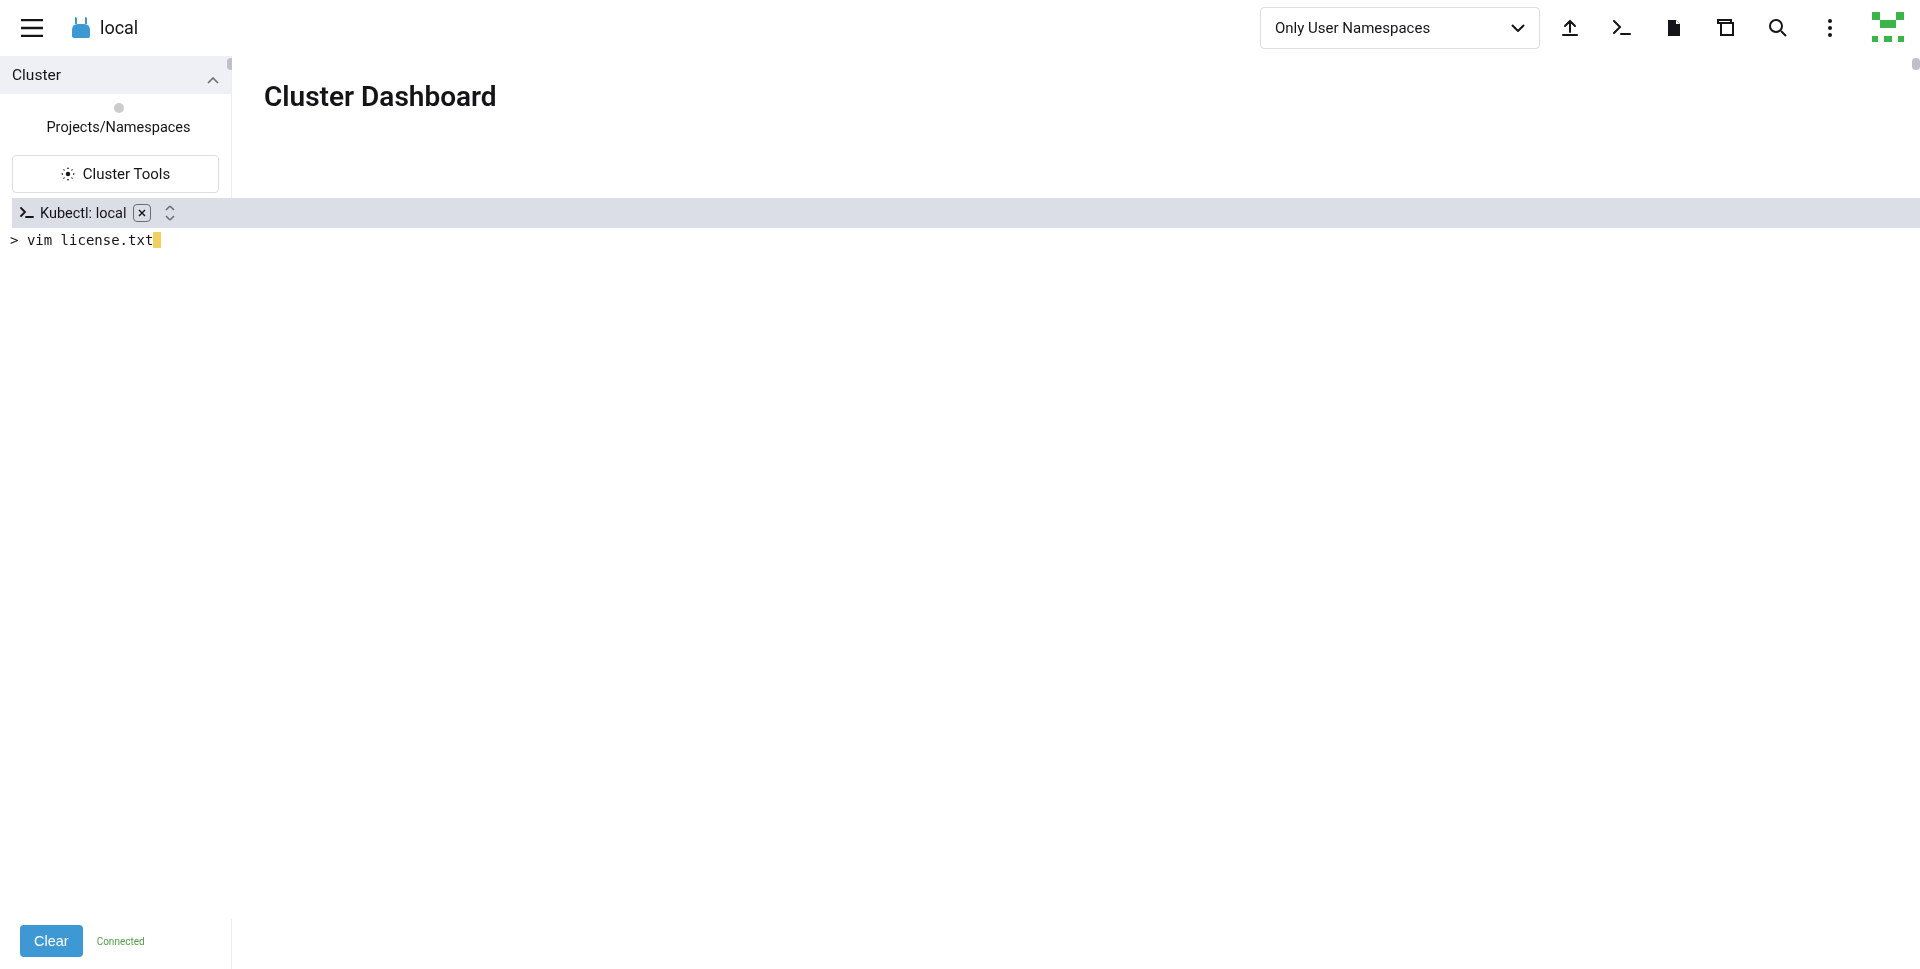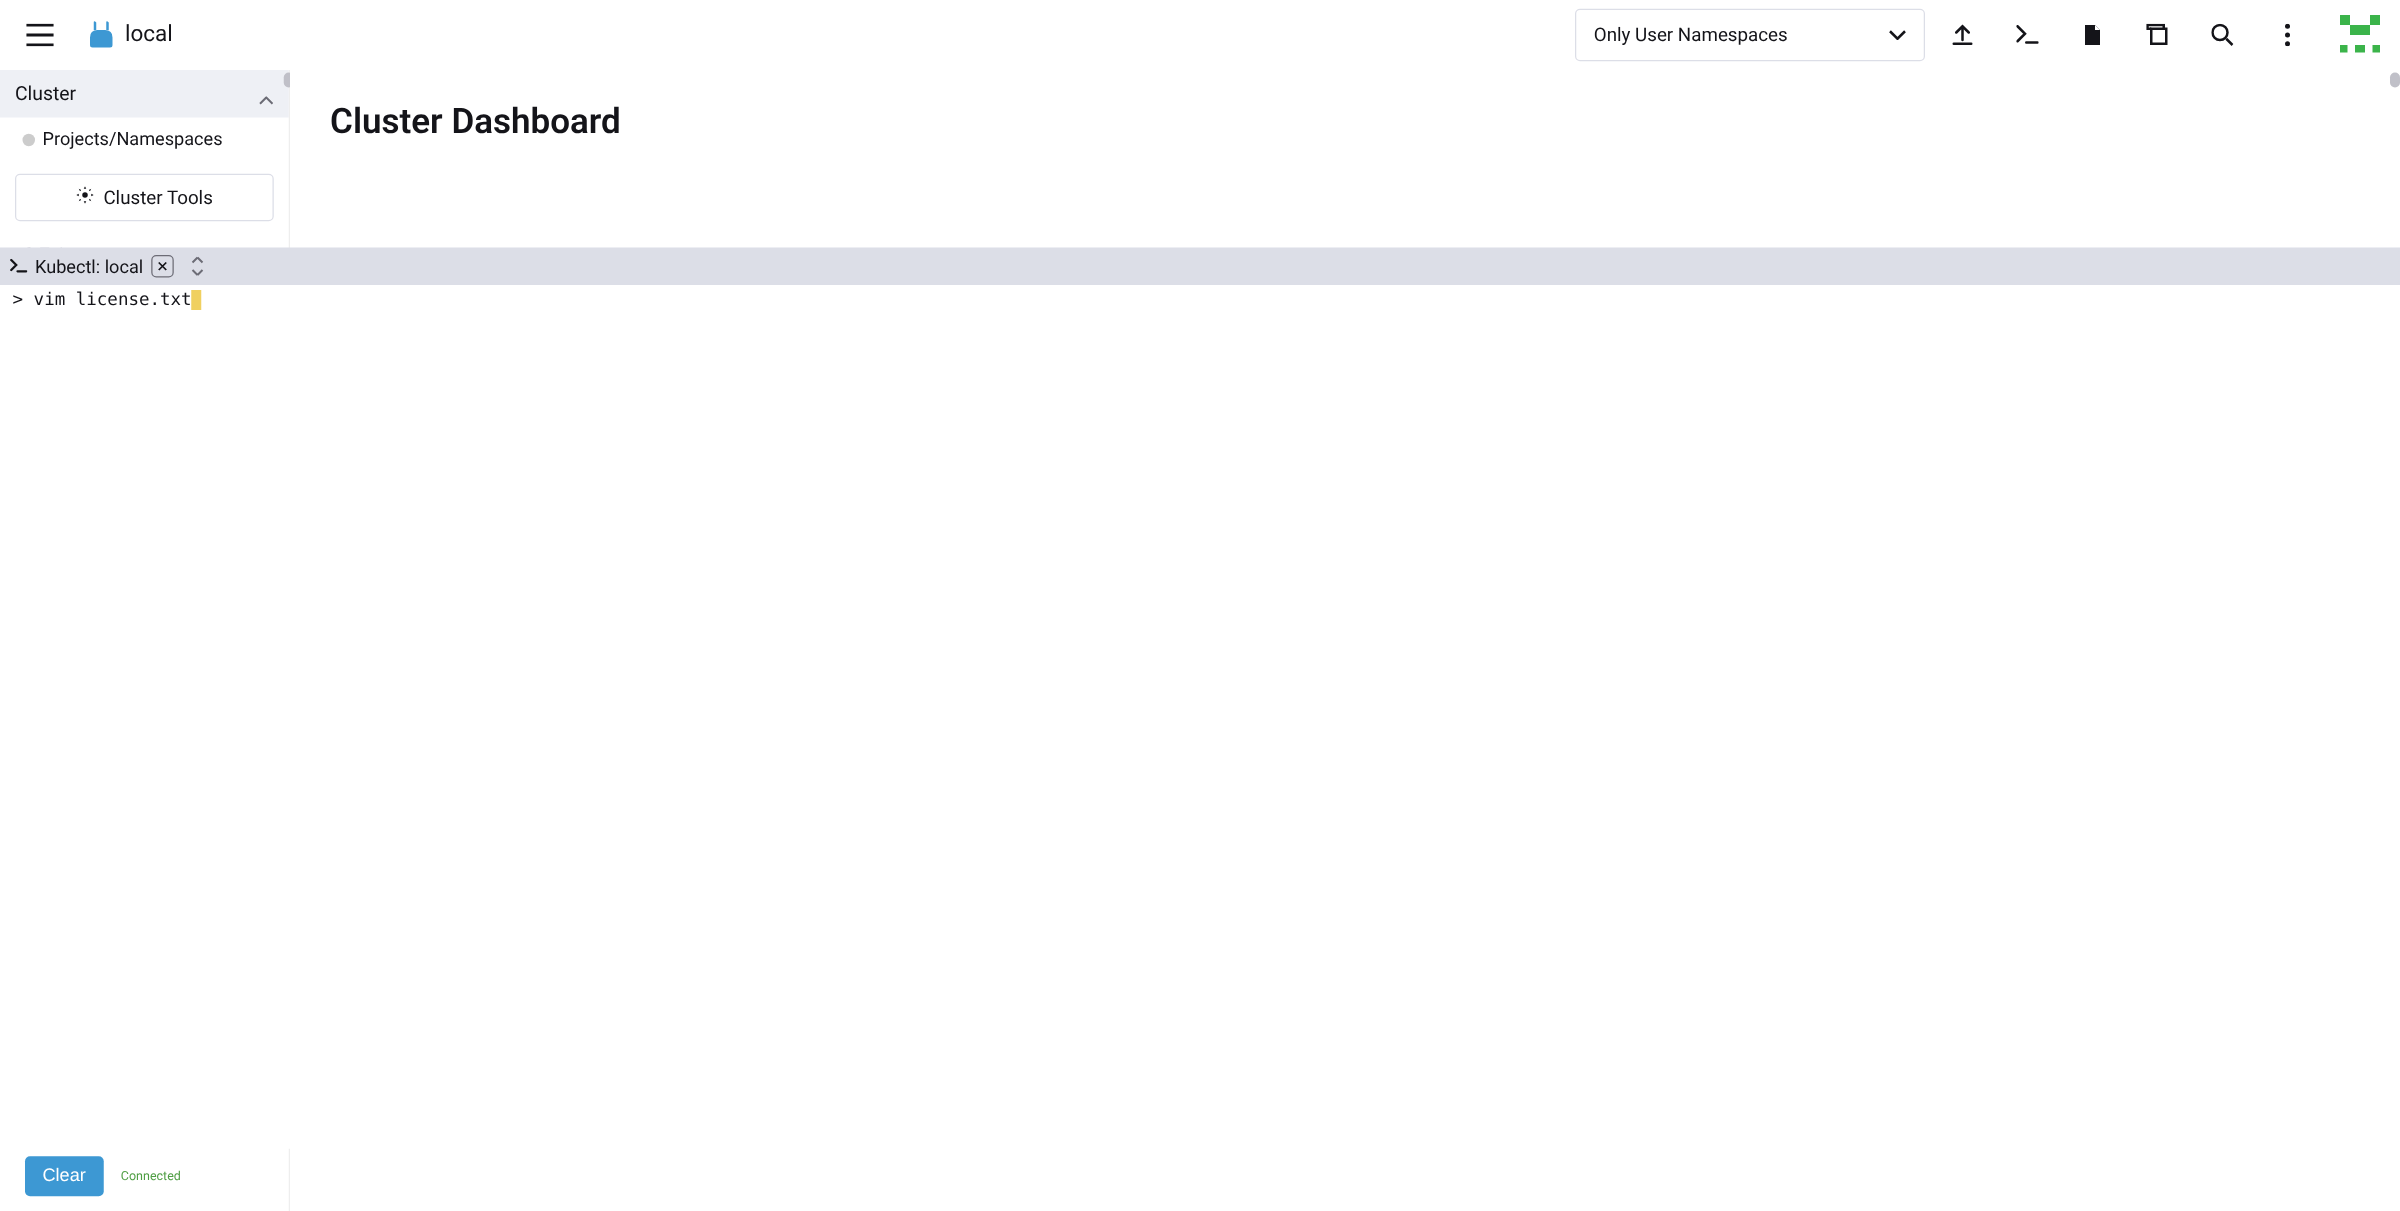--- a/index.html
+++ b/index.html
@@ -17,35 +17,35 @@
 .icon-btn { width: 44px; height: 44px; display: flex; align-items: center; justify-content: center; cursor: pointer; }
 .avatar-box { width: 40px; height: 40px; margin-left: 8px; display: flex; align-items: center; justify-content: center; }
 
 
 .body-wrap { display: flex; height: calc(100% - 56px); position: relative; }
 
 
 .sidebar { width: 232px; background: #fff; border-right: 1px solid #eee; display: flex; flex-direction: column; position: relative; }
 .side-group-header { background: #eef0f5; padding: 10px 12px; display: flex; align-items: flex-end; justify-content: space-between; cursor: pointer; }
 .side-group-title { font-size: 15.5px; color: #141419; }
-.side-item { padding: 9px 12px 9px 18px; display: flex; align-items: center; gap: 6px; cursor: pointer; font-size: 14.5px; color: #141419; }
+.side-item { padding: 9px 12px 9px 18px; display: flex; align-items: center; gap: 6px; cursor: pointer; font-size: 14.5px; color: #141419; flex-direction: column; }
 .side-dot { width: 10px; height: 10px; border-radius: 50%; background: #ccc; display: inline-block; }
-.cluster-tools-btn { margin: 10px 12px; border: 1px solid #dcdee7; border-radius: 4px; padding: 9px 0; display: flex; justify-content: center; gap: 8px; cursor: pointer; background: #fff; font-size: 15px; }
+.cluster-tools-btn { margin: 10px 12px; border: 1px solid #dcdee7; border-radius: 4px; padding: 9px 0; display: flex; align-items: center; justify-content: center; gap: 8px; cursor: pointer; background: #fff; font-size: 15px; }
 .version { padding: 8px 12px; color: #b6b6c2; font-size: 15px; }
 .side-scroll-thumb { position: absolute; right: -4px; top: 2px; width: 8px; height: 12px; background: #c0c0c8; border-radius: 4px; }
 
 
 .main { flex: 1; background: #fff; overflow: hidden; position: relative; }
 .main-inner { padding: 24px 32px 0 32px; }
 .page-title { font-size: 28px; font-weight: 600; color: #141419; margin-bottom: 24px; }
 .info-banner { background: #daf0f7; border-left: 4px solid #3497d1; padding: 12px 16px; display: flex; align-items: center; justify-content: space-between; font-size: 15px; color: #141419; border-radius: 2px; }
 .banner-close { cursor: pointer; color: #555; padding: 4px; }
 
 
-.term-bar { background: #dcdee7; height: 30px; display: flex; align-items: center; padding: 0 8px; gap: 8px; font-size: 14.5px; position: absolute; left: 0; right: 0; top: 198px; }
+.term-bar { background: #dcdee7; height: 30px; display: flex; align-items: center; padding: 0 8px; gap: 8px; font-size: 14.5px; position: absolute; left: 12px; right: 0; top: 198px; }
 .term-tab { display: flex; align-items: center; gap: 6px; }
 .term-close { border: 1px solid #6c6c76; border-radius: 4px; width: 18px; height: 18px; display: flex; align-items: center; justify-content: center; font-size: 12px; cursor: pointer; line-height: 1; }
 .term-resize { margin-left: 6px; cursor: pointer; display: flex; align-items: center; }
 
 .term-body { position: absolute; left: 8px; right: 8px; top: 228px; bottom: 50px; background: #fff; font-family: "Menlo", "Consolas", monospace; font-size: 14px; padding: 4px 2px; }
 .term-line { white-space: pre; display: flex; align-items: center; }
 .term-cursor { display: inline-block; width: 8px; height: 16px; background: #f0d060; margin-left: 0px; }
 
 
 .bottom-bar { position: absolute; left: 20px; right: 8px; bottom: 10px; height: 36px; display: flex; align-items: center; gap: 14px; }

